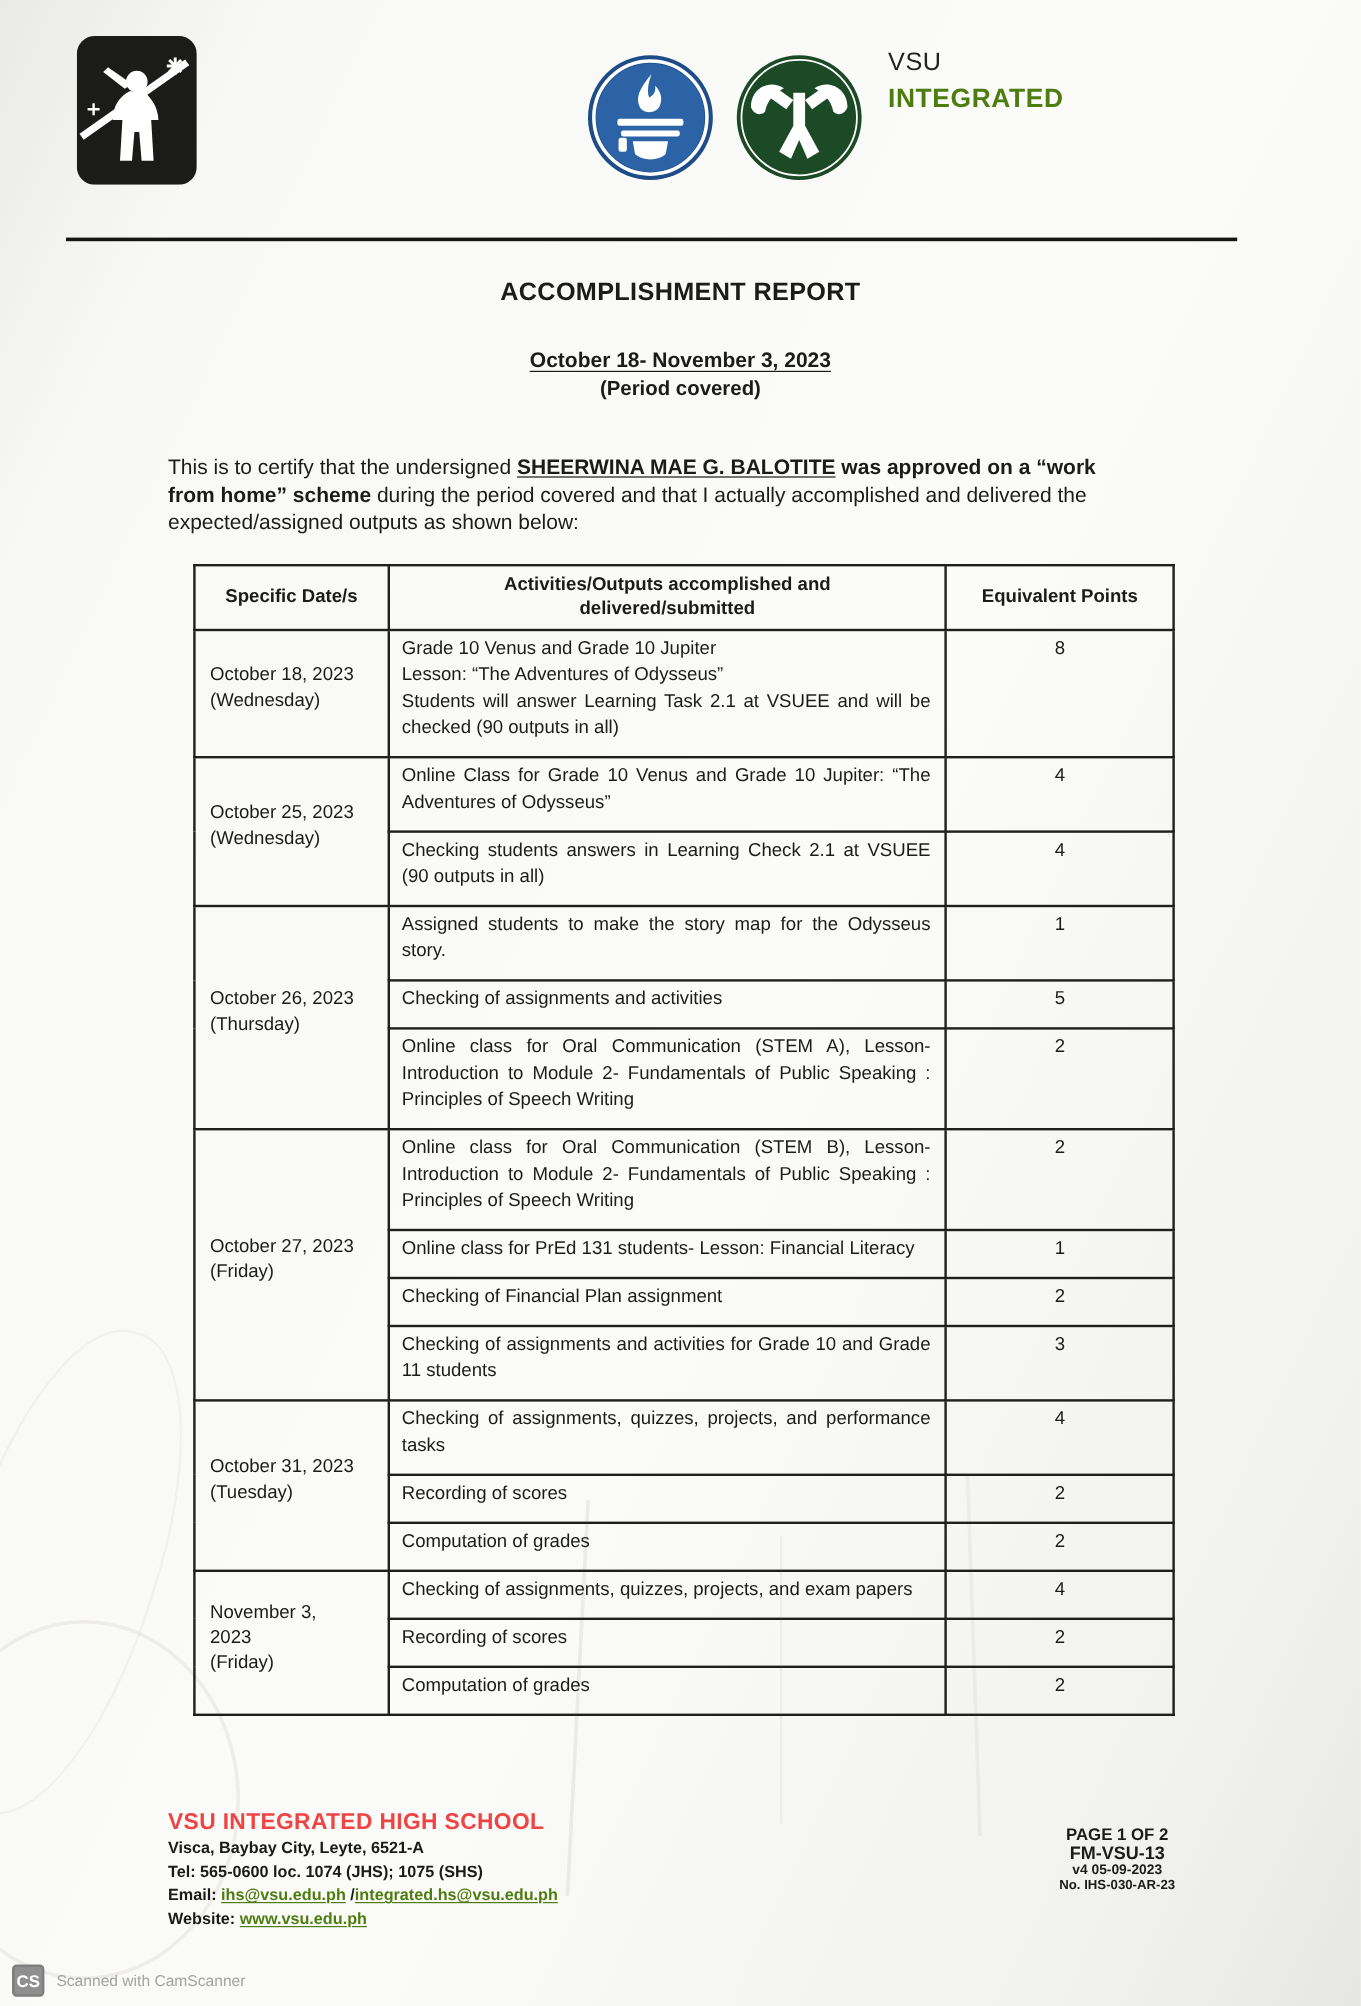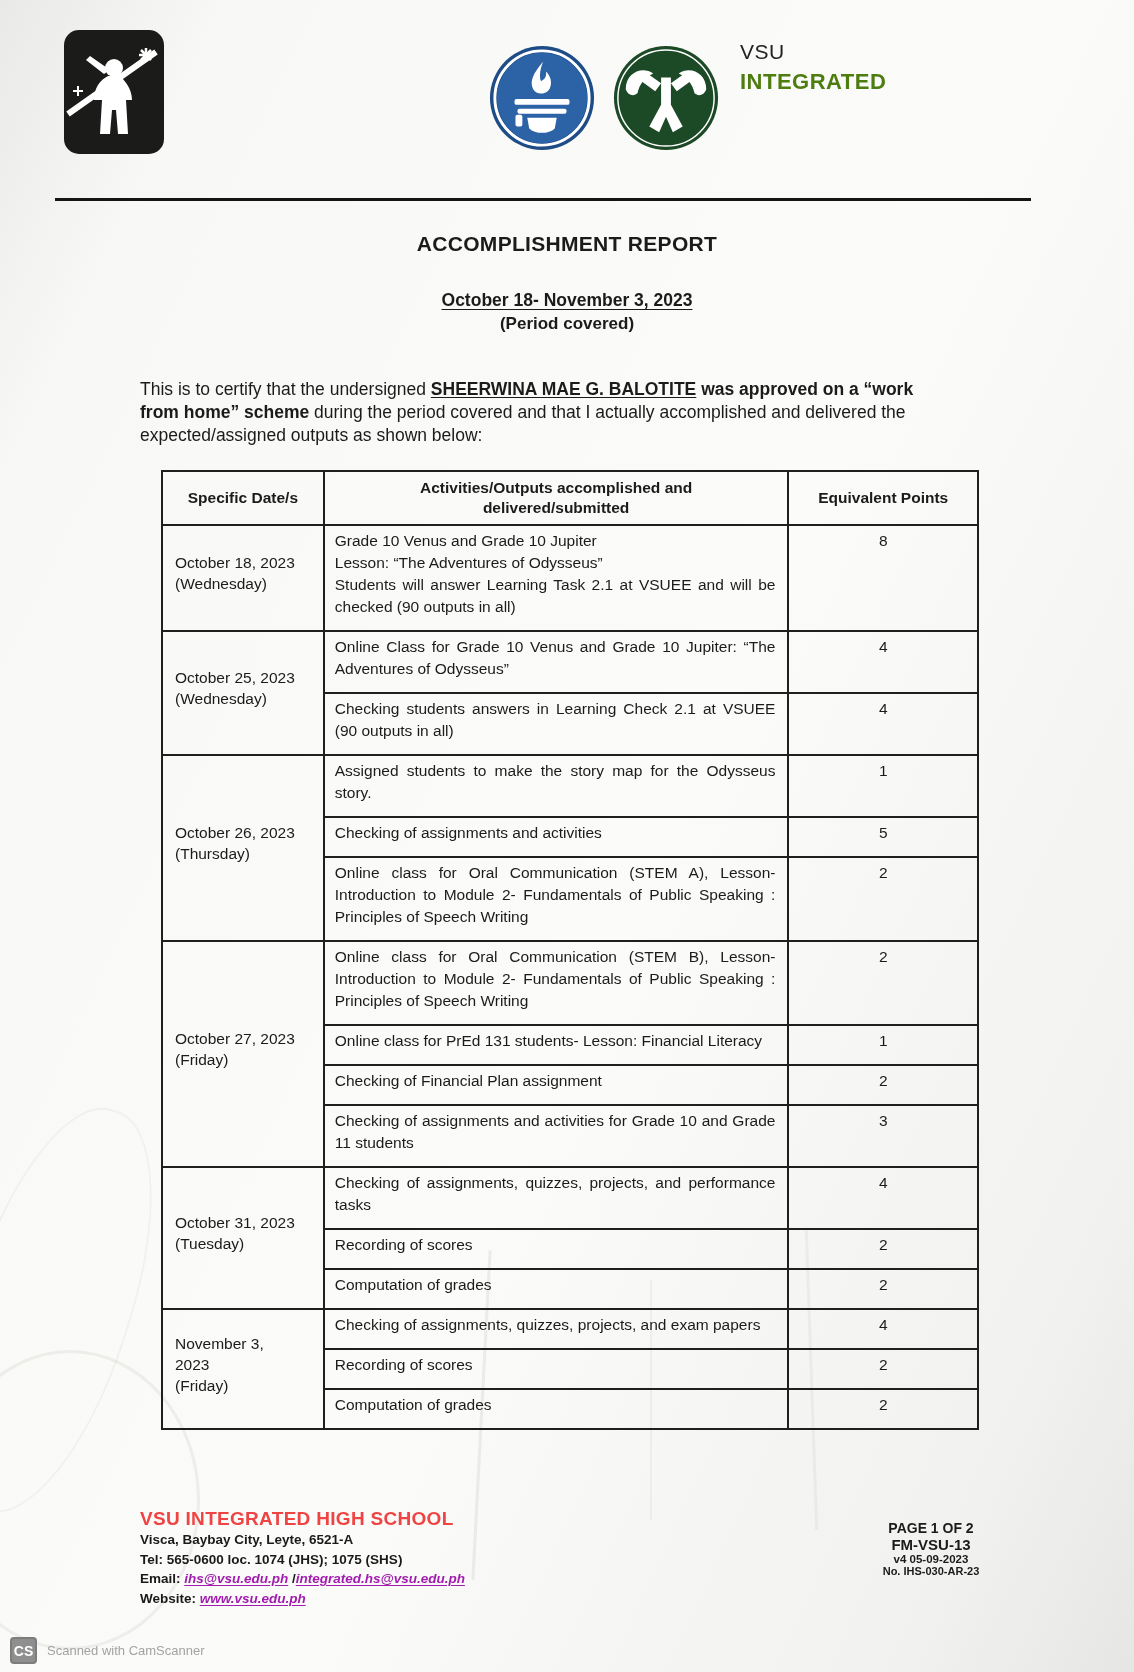--- a/index.html
+++ b/index.html
@@ -58,21 +58,21 @@
   .col-act   { width:466px; }
   .col-pts   { width:190px; }
   .date-cell { vertical-align:middle; padding:6px 6px 16px 12px; line-height:21px; white-space:pre-line; }
   .activity-cell { text-align:justify; vertical-align:top; padding:4px 12px 12px 10px; line-height:22px; white-space:pre-line; }
   .points-cell { text-align:center; vertical-align:top; padding-top:4px; line-height:21px; }
 
   
   .footer-left { position:absolute; top:1508px; left:140px; }
   .footer-school { font-size:19px; font-weight:800; letter-spacing:.3px; color:#ef4444; }
   .footer-line { font-size:13.5px; font-weight:700; line-height:19.5px; color:#1a1a1a; }
-  .footer-link { color:#a21caf; text-decoration:underline; text-underline-offset:2px; font-weight:700;font-style:italic; }
+  .footer-link { color:#4d7c0f; text-decoration:underline; text-underline-offset:2px; font-weight:700; }
 
   .footer-right { position:absolute; top:1520px; right:118px; width:170px; text-align:center; }
   .fr-page { font-size:14px; font-weight:700; }
   .fr-form { font-size:15px; font-weight:800; }
   .fr-ver  { font-size:11.5px; font-weight:700; }
   .fr-doc  { font-size:11px; font-weight:700; }
 
   
   .scanner-bar { position:absolute; left:10px; bottom:8px; display:flex; align-items:center; gap:10px; }
   .cs-badge {

